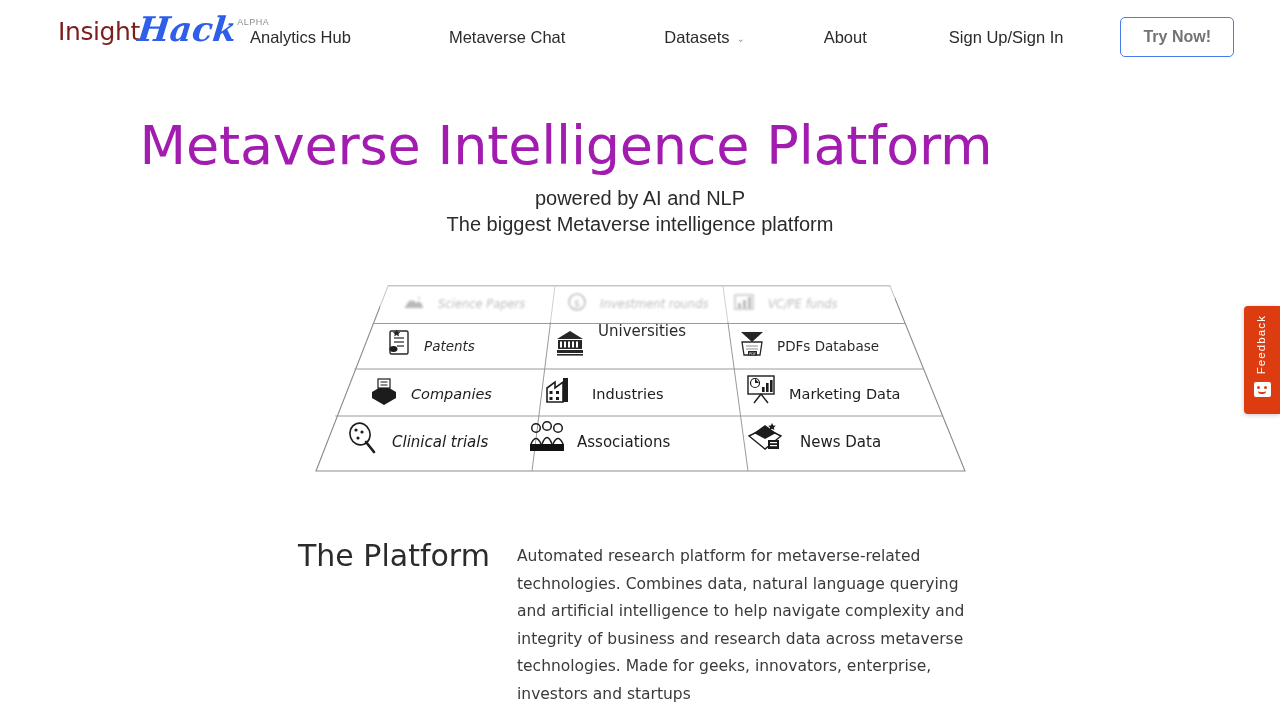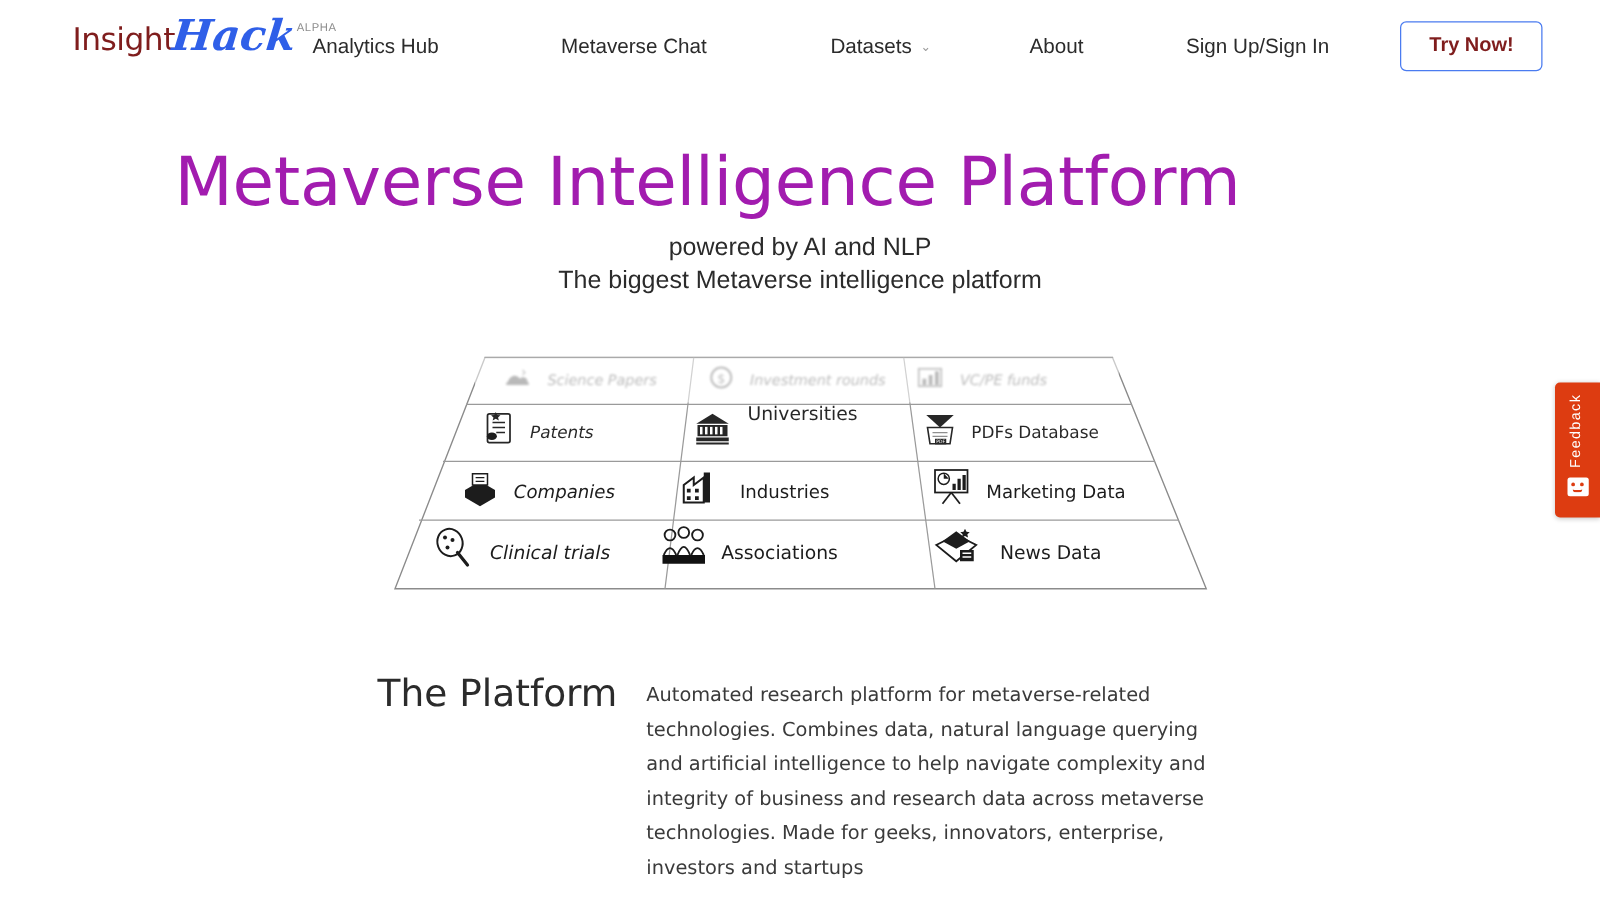--- a/index.html
+++ b/index.html
@@ -91,21 +91,21 @@
     position: relative;
     top: -1px;
   }
   .nav-about { margin-right: 82px; }
   .nav-signup { margin-right: 57px; }
 
   .try-btn {
     border: 1.5px solid #4a7bf0;
     border-radius: 5px;
     background: #ffffff;
-    color: #7f1d1d;
+    color: #737373;
     font-size: 16px;
     font-weight: bold;
     padding: 11px 22px;
     cursor: pointer;
     font-family: "Liberation Sans", sans-serif;
     line-height: 1;
   }
 
   
   .hero-title {
@@ -162,21 +162,20 @@
   .platform-heading {
     position: absolute;
     top: 536px;
     left: 298px;
     width: 200px;
     font-family: "DejaVu Sans", sans-serif;
     font-size: 30px;
     font-weight: normal;
     color: #2b2b2b;
     line-height: 40px;
-    text-align: center;
   }
   .platform-body {
     position: absolute;
     top: 543px;
     left: 517px;
     width: 470px;
     font-family: "DejaVu Sans", sans-serif;
     font-size: 15.5px;
     line-height: 27.5px;
     color: #3a3a3a;

